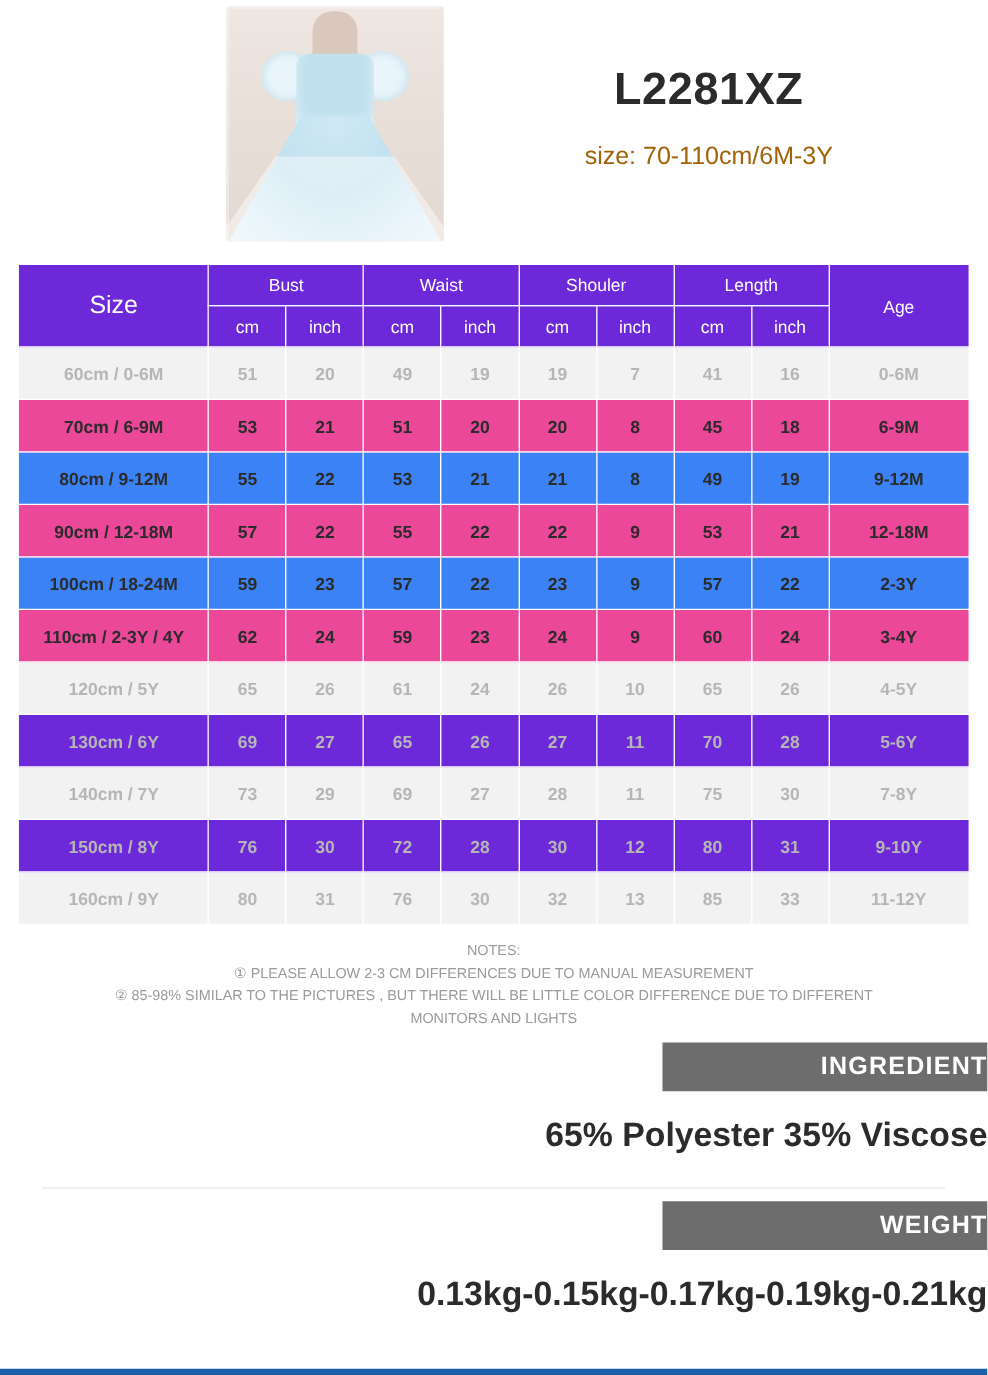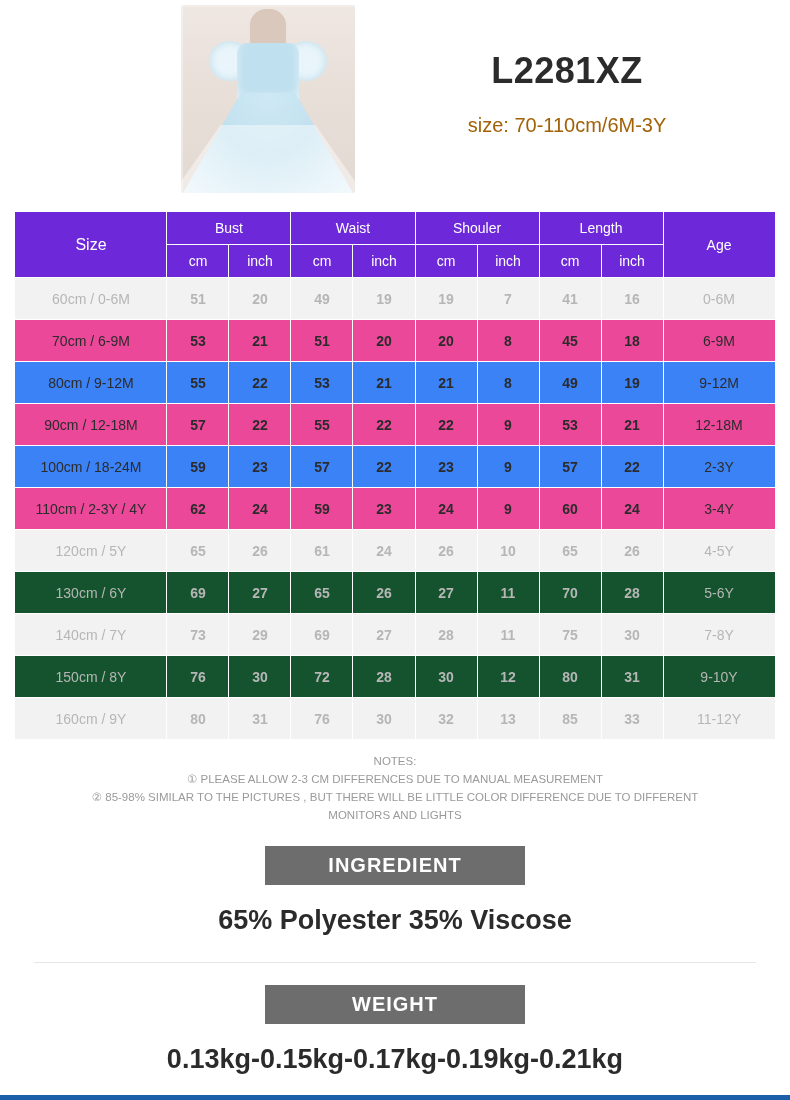--- a/index.html
+++ b/index.html
@@ -132,51 +132,51 @@
   thead th {
     background: #6d28d9;
     color: #ffffff;
     font-weight: normal;
     height: 30px;
   }
   thead th.group {
     font-size: 14px;
   }
   thead th.sizecol {
-    font-size: 16px;
+    font-size: 20px;
   }
   tbody td {
     height: 39px;
     color: #2b2b2b;
   }
   tbody tr.dim td {
     color: #b6b6b6;
   }
   tbody tr td:first-child, tbody tr td:last-child {
-    font-weight: normal;
+    font-weight: bold;
   }
   tbody tr.odd td { background: #3b82f6; }
   tbody tr.even td { background: #ec4899; }
   tbody tr.dim.odd td { background: #f2f2f2; }
-  tbody tr.dim.even td { background: #14532d; }
+  tbody tr.dim.even td { background: #6d28d9; }
   tbody td.num { font-weight: bold; }
 
   
   .notes {
     text-align: center;
     margin-top: 12px;
     color: #9a9a9a;
     font-size: 11.5px;
     line-height: 18px;
   }
 
   
   .section {
-    text-align: center;
-    margin-top: 22px;
+    text-align: right;
+    margin-top: 10px;
   }
   .section-banner {
     display: inline-block;
     background: #6d6d6d;
     color: #ffffff;
     font-size: 20px;
     font-weight: bold;
     letter-spacing: 1px;
     padding: 8px 0;
     width: 260px;

